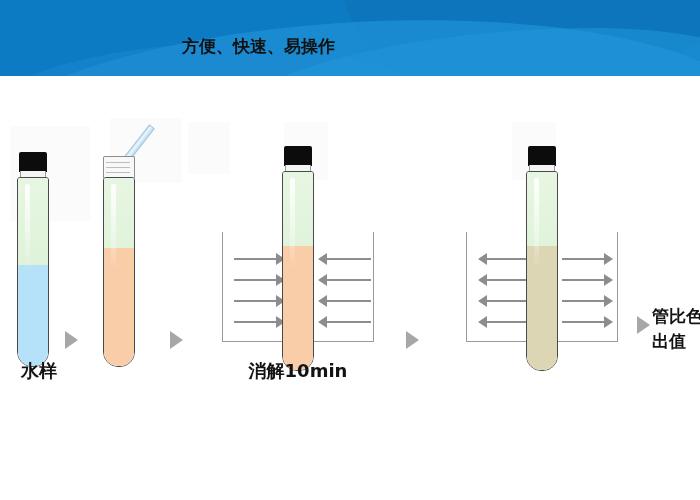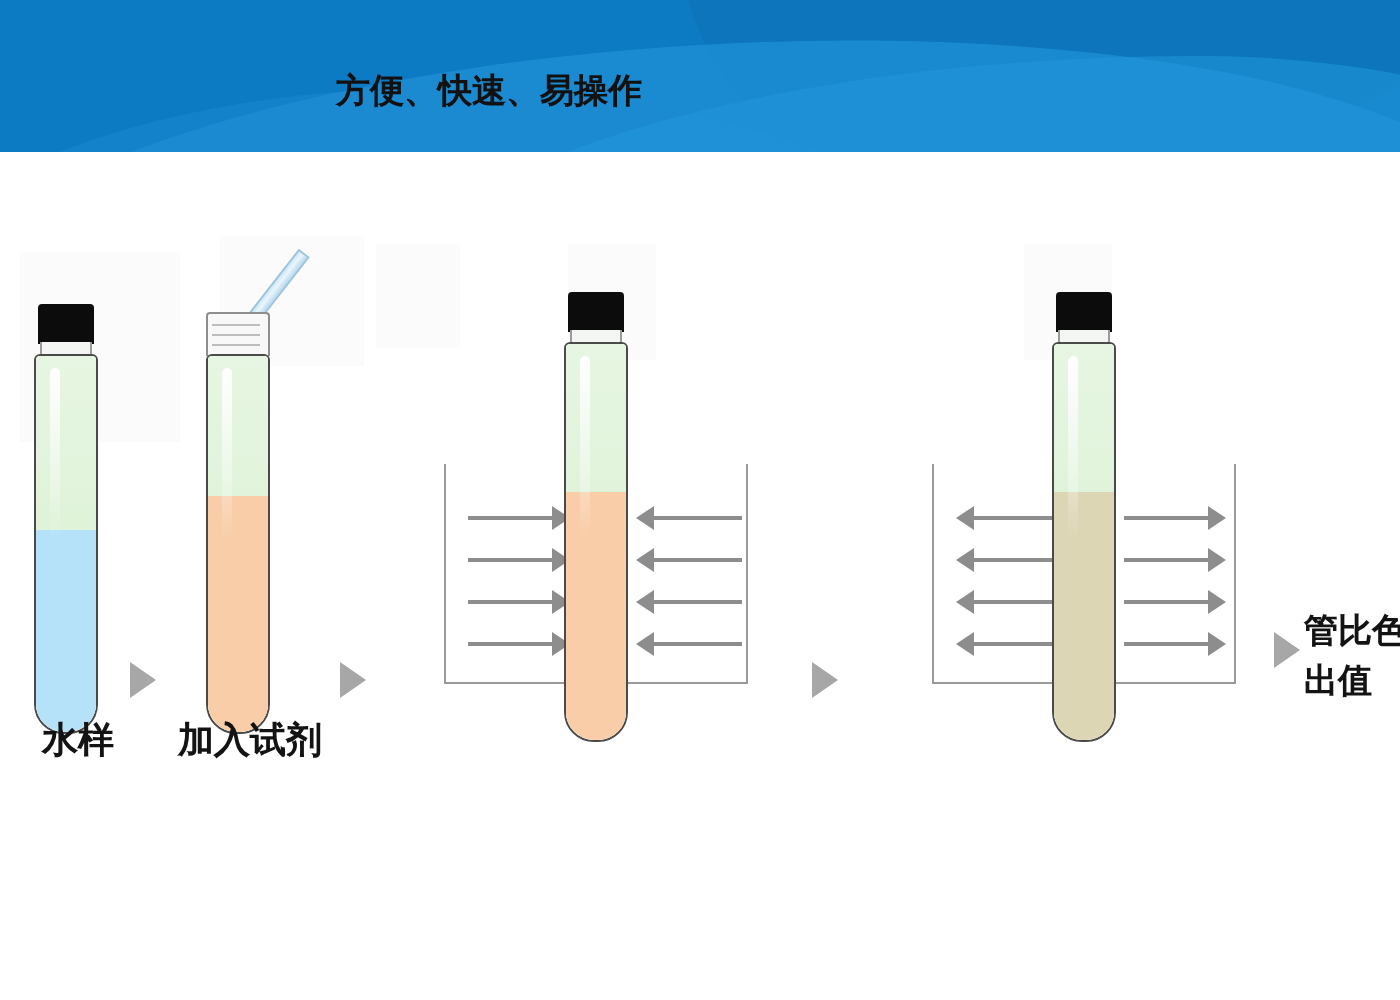--- a/index.html
+++ b/index.html
@@ -44,21 +44,21 @@
     background:#1b8ad1;
     opacity:.5;
   }
   .header-title{
     position:absolute;left:20px;top:17px;
     font-size:34px;line-height:40px;font-weight:bold;color:#ffffff;
     letter-spacing:1px;
     z-index:5;white-space:nowrap;
   }
   .header-sub{
-    position:absolute;left:168px;top:35px;
+    position:absolute;left:182px;top:35px;
     font-size:17px;line-height:22px;font-weight:bold;color:#111111;
     letter-spacing:0px;
     z-index:6;white-space:nowrap;
   }
 
   
   .steps{position:absolute;left:0;top:76px;width:700px;height:424px;background:#fff;}
 
   .step{position:absolute;top:0;height:424px;}
 
@@ -192,21 +192,20 @@
           <i style="top:5px;"></i>
             <i style="top:10px;"></i>
             <i style="top:15px;"></i>
         </div>
         <div class="body" style="top:21px;height:190px;">
           <div class="glass"></div>
           <div class="fill" style="height:118px;background:#f9cda8;"></div>
           <div class="shine"></div>
         </div>
       </div>
-      <div class="caption" style="left:-10px;top:284px;width:98px;text-align:center;">加入试剂</div>
     </div>
 
     <div class="tri" style="left: 170px; top: 255px; border-left-color: rgb(167, 167, 167);"></div>
 
     <div class="step" style="left:222px;width:160px;">
 
       <div class="chamber" style="left:0px;top:156px;width:152px;height:110px;">
         <div class="side" style="left:0px;height:110px;"></div>
         <div class="side" style="left:151px;height:110px;"></div>
         <div class="bottom" style="top:109px;width:152px;"></div>
@@ -249,20 +248,21 @@
       <div class="tube" style="left:57px;top:70px;width:38px;">
         <div class="cap" style="background: rgb(12, 12, 12);"></div>
         <div class="neck"></div>
         <div class="body" style="height:200px;">
           <div class="glass"></div>
           <div class="fill" style="height:124px;background:#f9cda8;"></div>
           <div class="shine"></div>
         </div>
       </div>
 
+      <div class="caption" style="left:0px;top:284px;width:152px;text-align:center;">消解10min</div>
     </div>
 
     <div class="tri" style="left: 406px; top: 255px; border-left-color: rgb(167, 167, 167);"></div>
 
     <div class="step" style="left:466px;width:160px;">
       <div class="chamber" style="left:0px;top:156px;width:152px;height:110px;">
         <div class="side" style="left:0px;height:110px;"></div>
         <div class="side" style="left:151px;height:110px;"></div>
         <div class="bottom" style="top:109px;width:152px;"></div>
 

